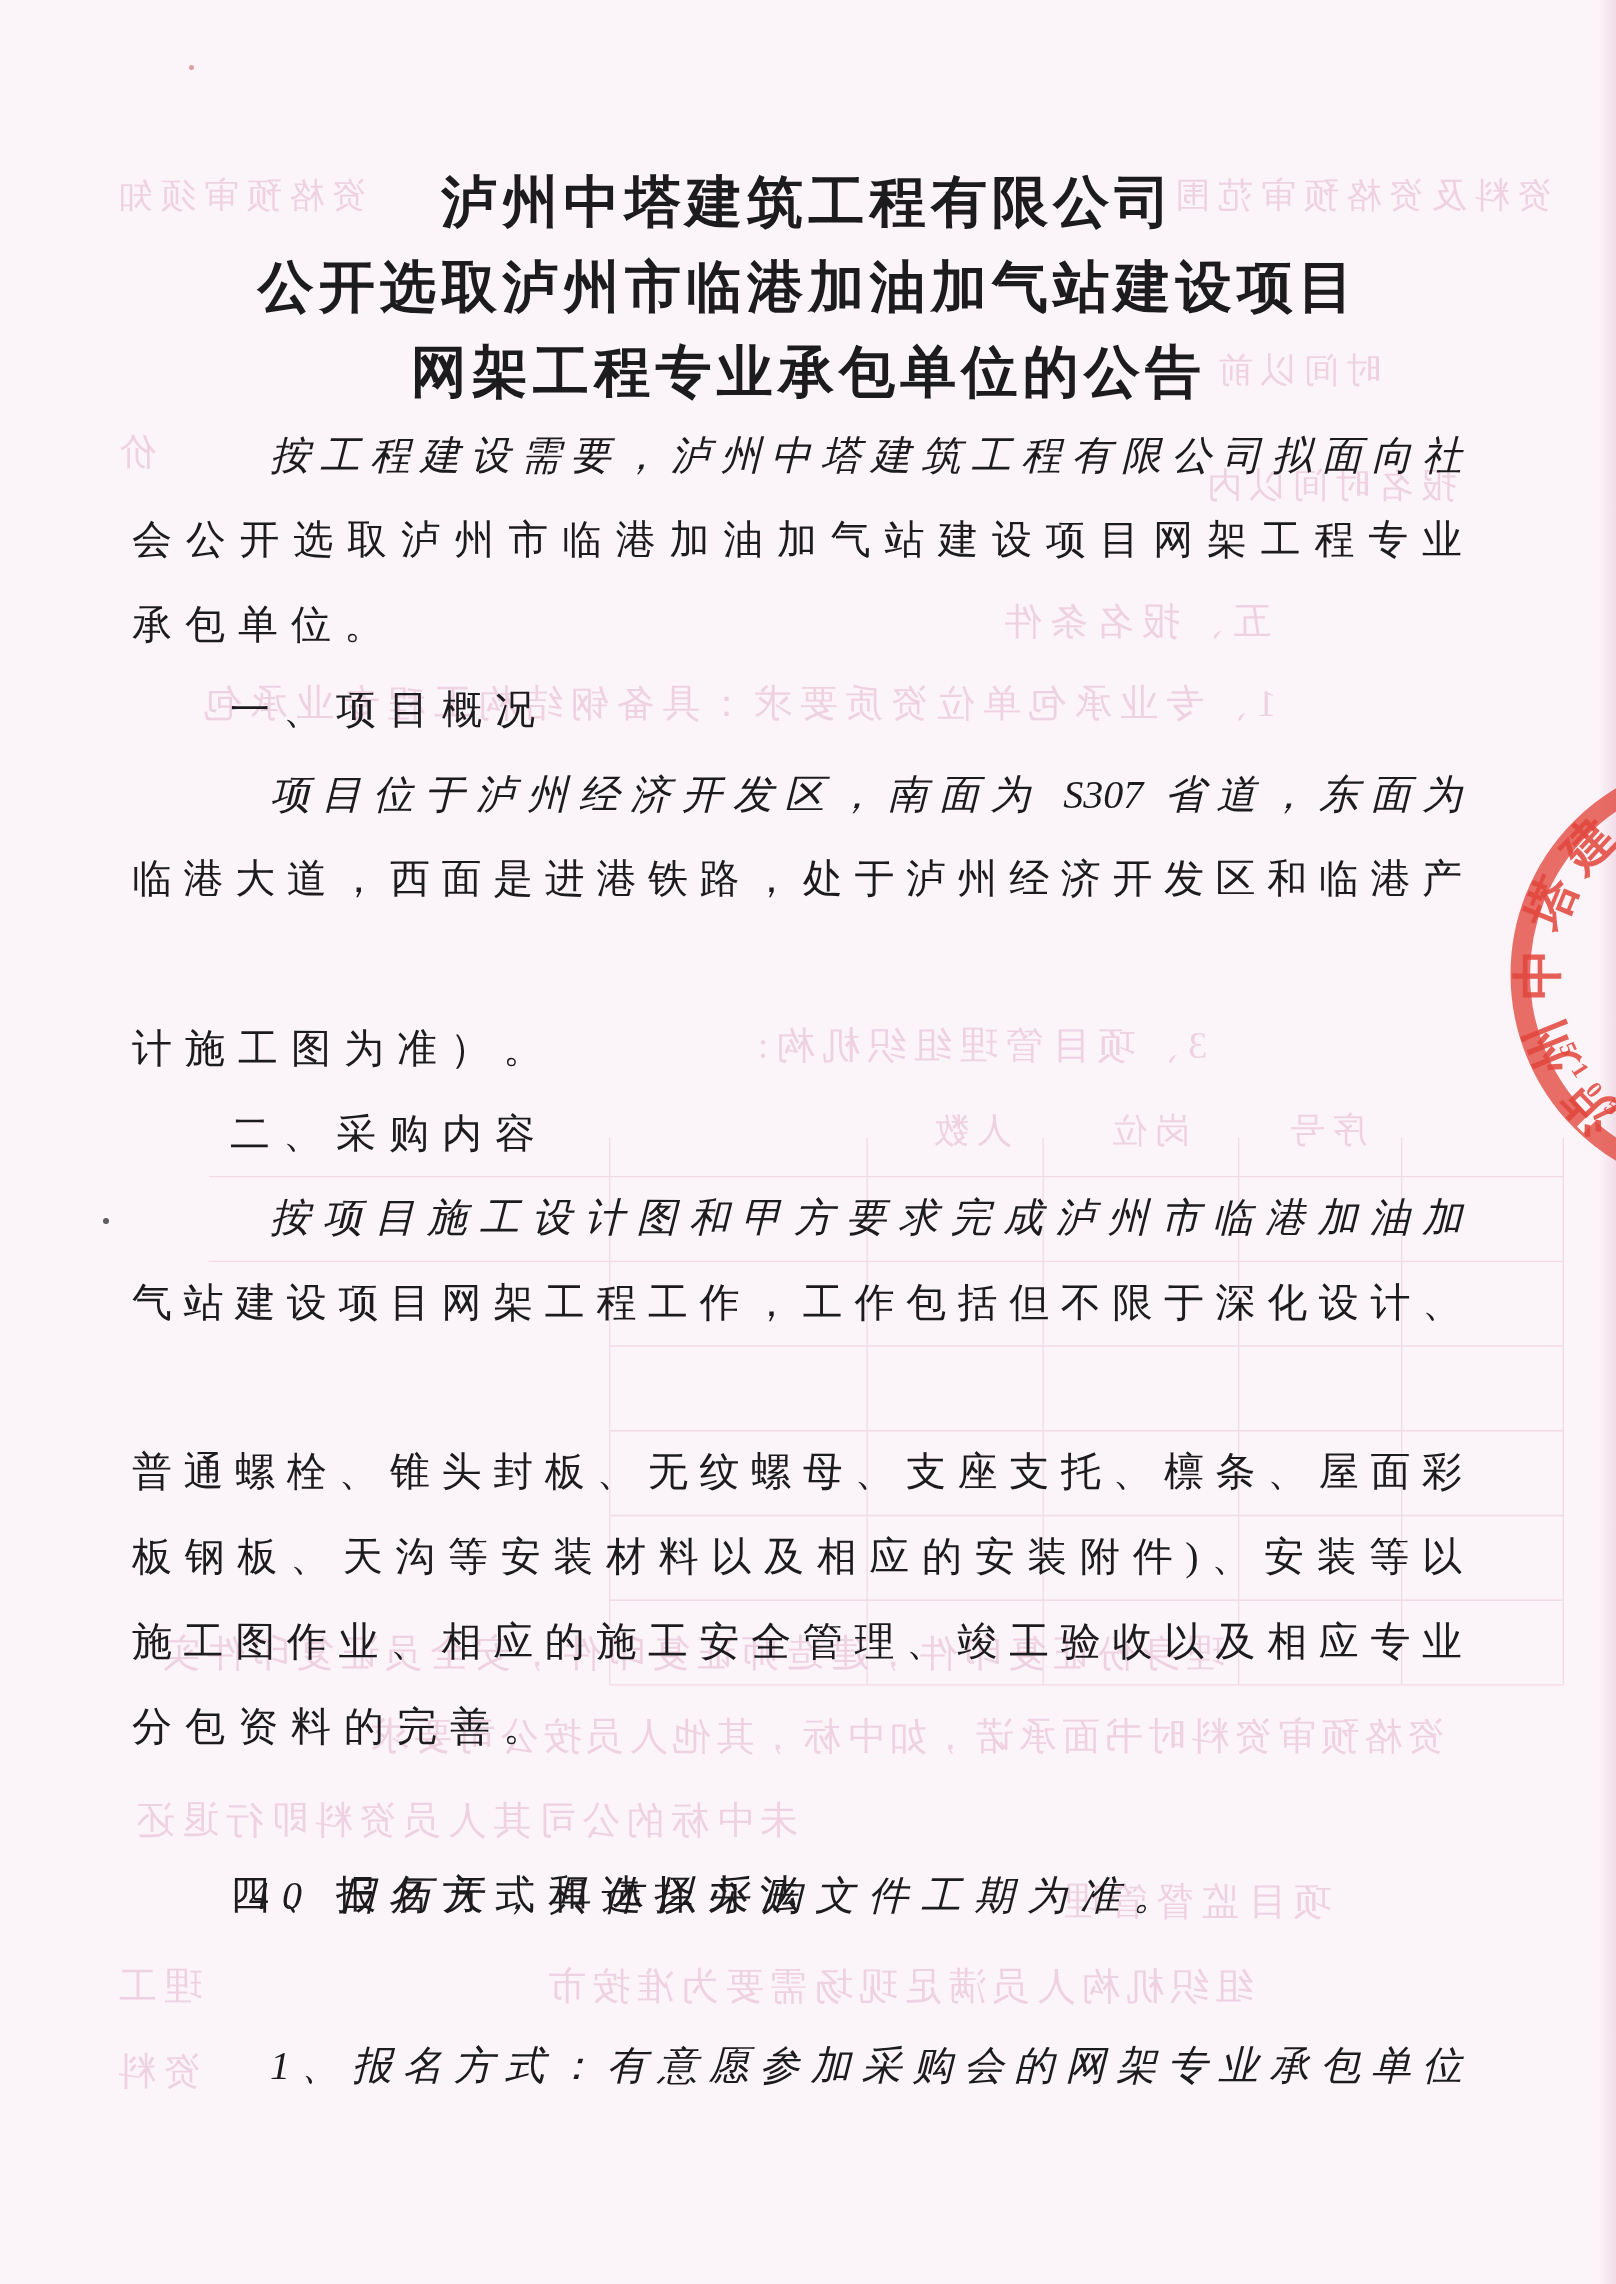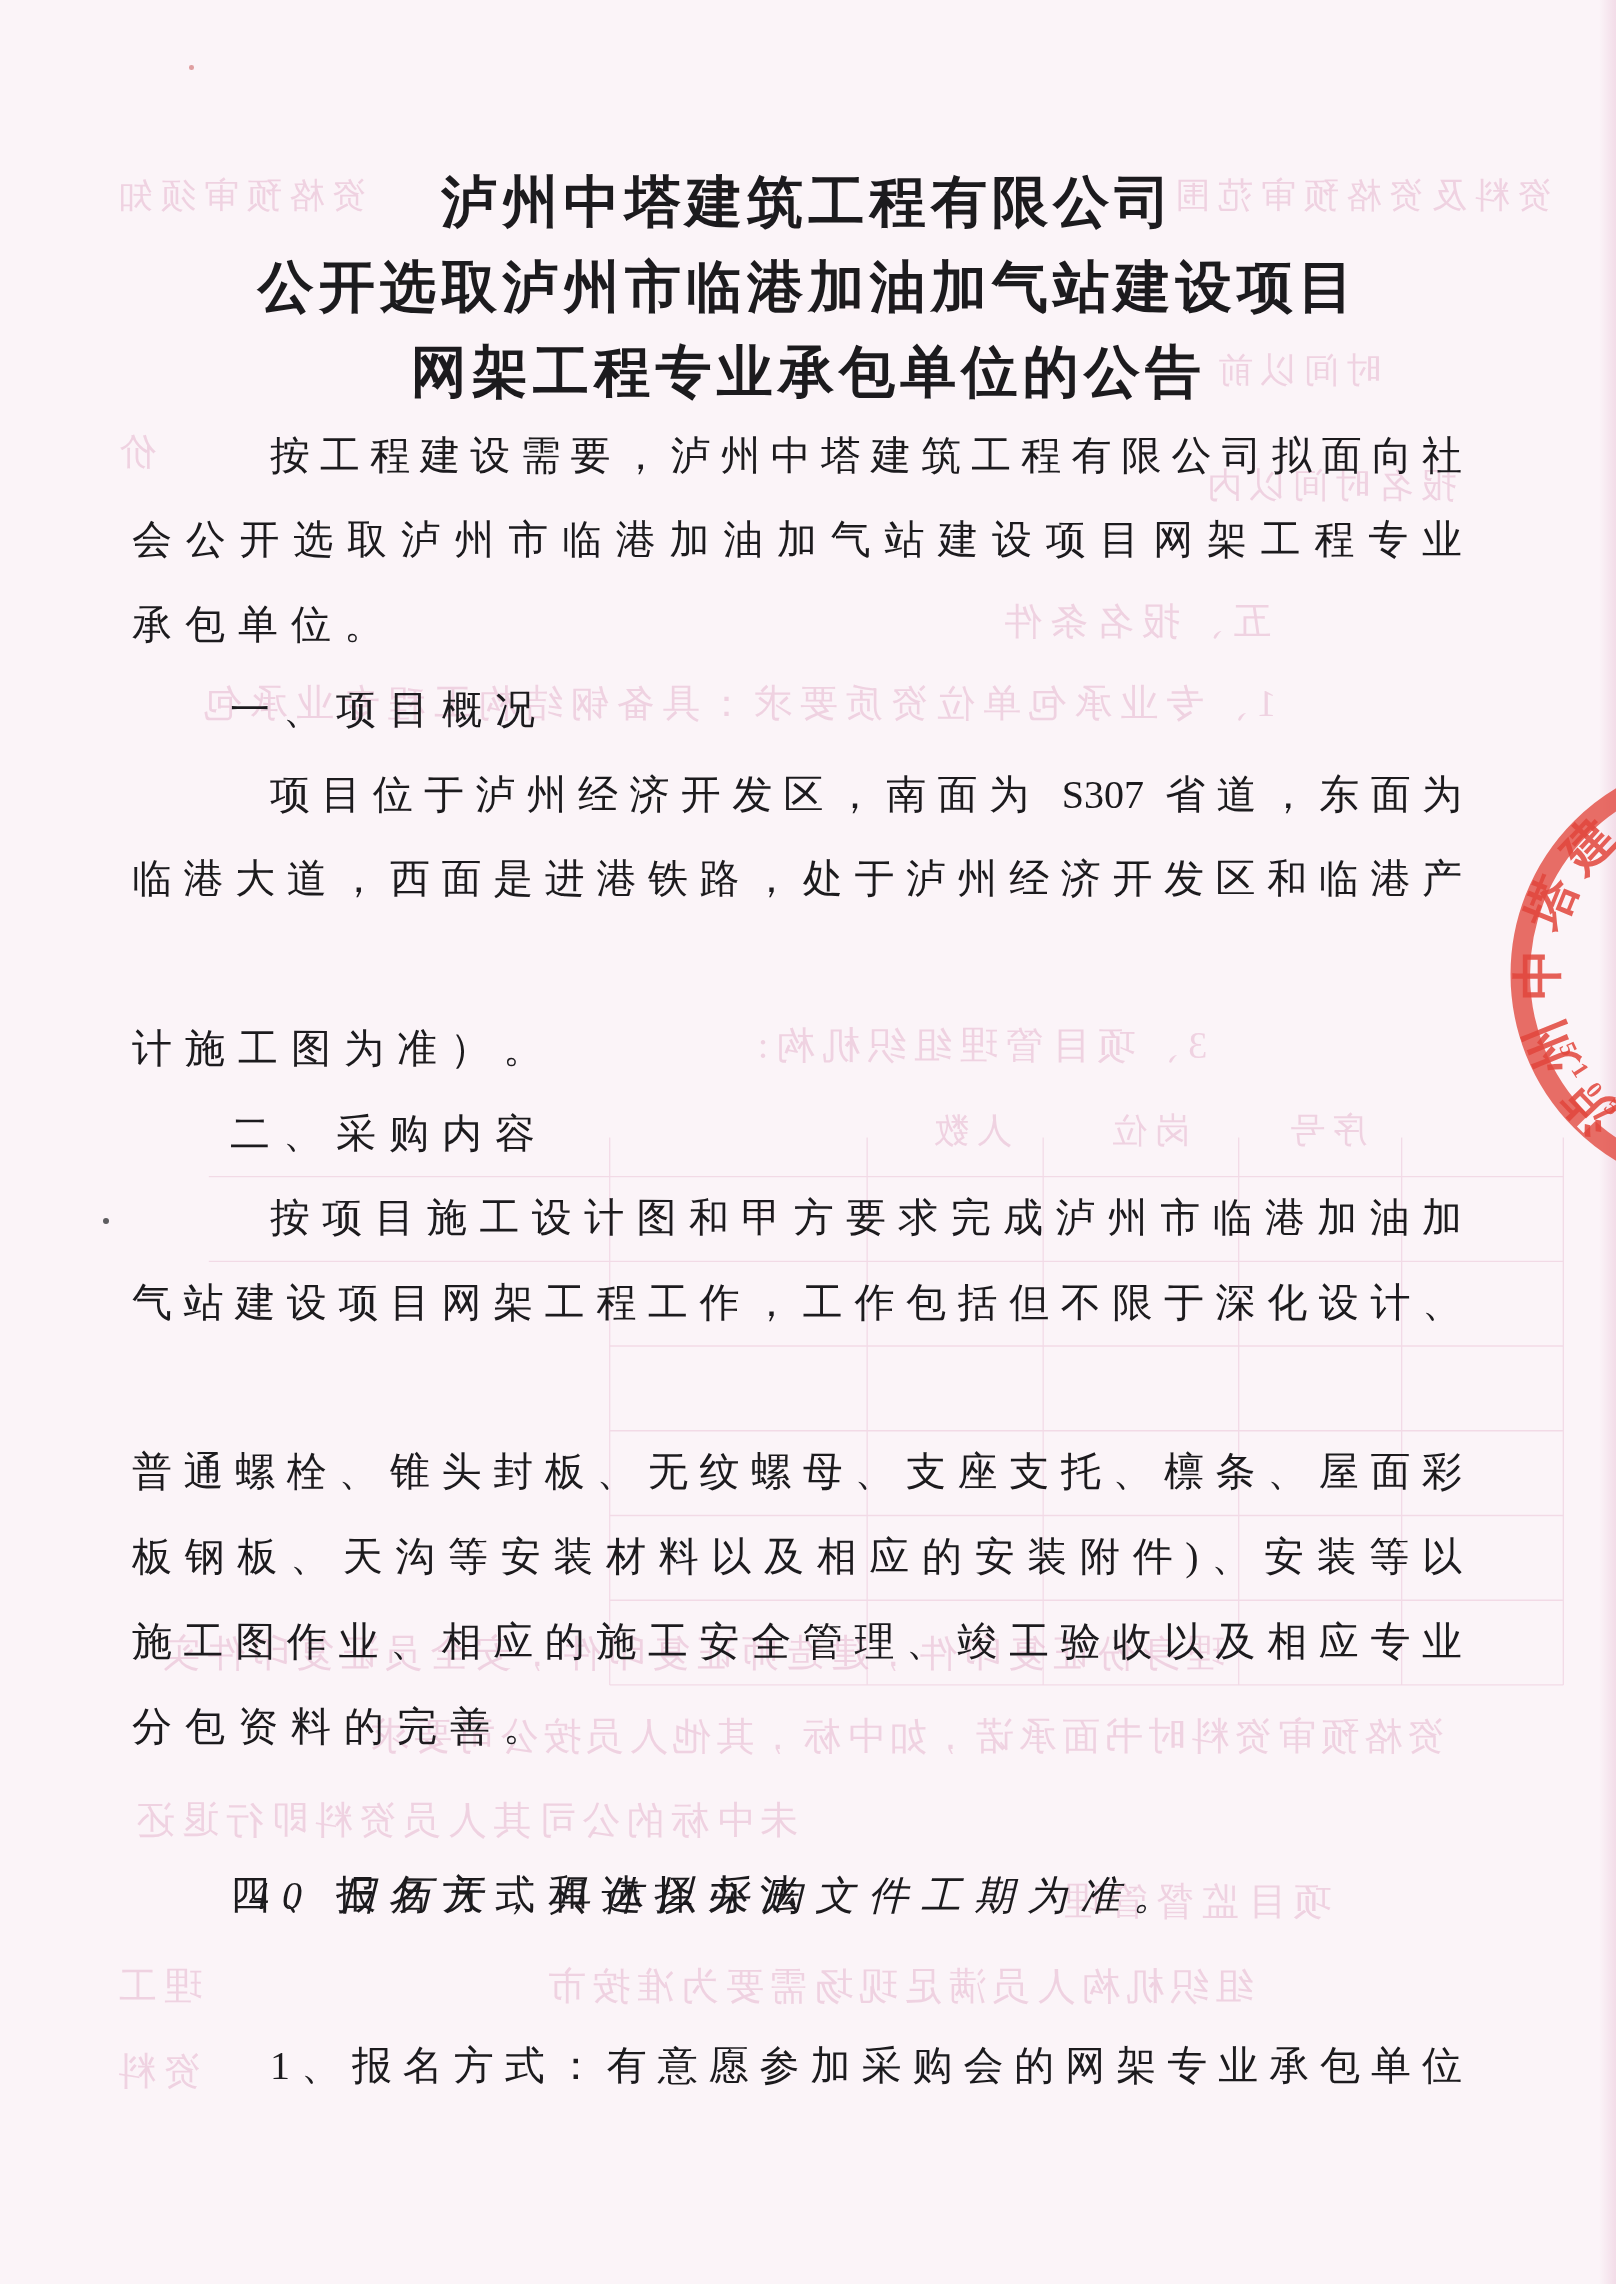--- a/index.html
+++ b/index.html
@@ -16,21 +16,21 @@
     background:linear-gradient(to left, rgba(221,160,192,.30), rgba(221,160,192,0));}
   .speck{position:absolute;border-radius:50%;}
   
   .tl{position:absolute;left:0;width:100%;height:85px;line-height:85px;
     text-align:center;font-weight:bold;font-size:56px;letter-spacing:5.2px;
     white-space:nowrap;}
   
   .bl{position:absolute;left:132px;width:1330px;height:85px;line-height:85px;
     font-size:40px;}
   .bl.j{text-align:justify;text-align-last:justify;}
-  .bl.first{text-indent:138px;}
+  .bl.first{text-indent:138px;font-style:italic;}
   .bl.heading{text-indent:98px;letter-spacing:13px;white-space:nowrap;}
   .bl.last{letter-spacing:13px;white-space:nowrap;}
   .bl.short{text-indent:117px;letter-spacing:13px;white-space:nowrap;}
   
   .bleed{position:absolute;transform:scaleX(-1);color:var(--bleed,#dfa0c0);
     opacity:.40;white-space:nowrap;letter-spacing:7.8px;line-height:1.1;}
   .btab{position:absolute;left:0;top:0;}
   
   .seal{position:absolute;left:0;top:0;width:100%;height:100%;pointer-events:none;}
   .sc{position:absolute;color:var(--stamp,#e2463c);font-size:51px;font-weight:bold;

